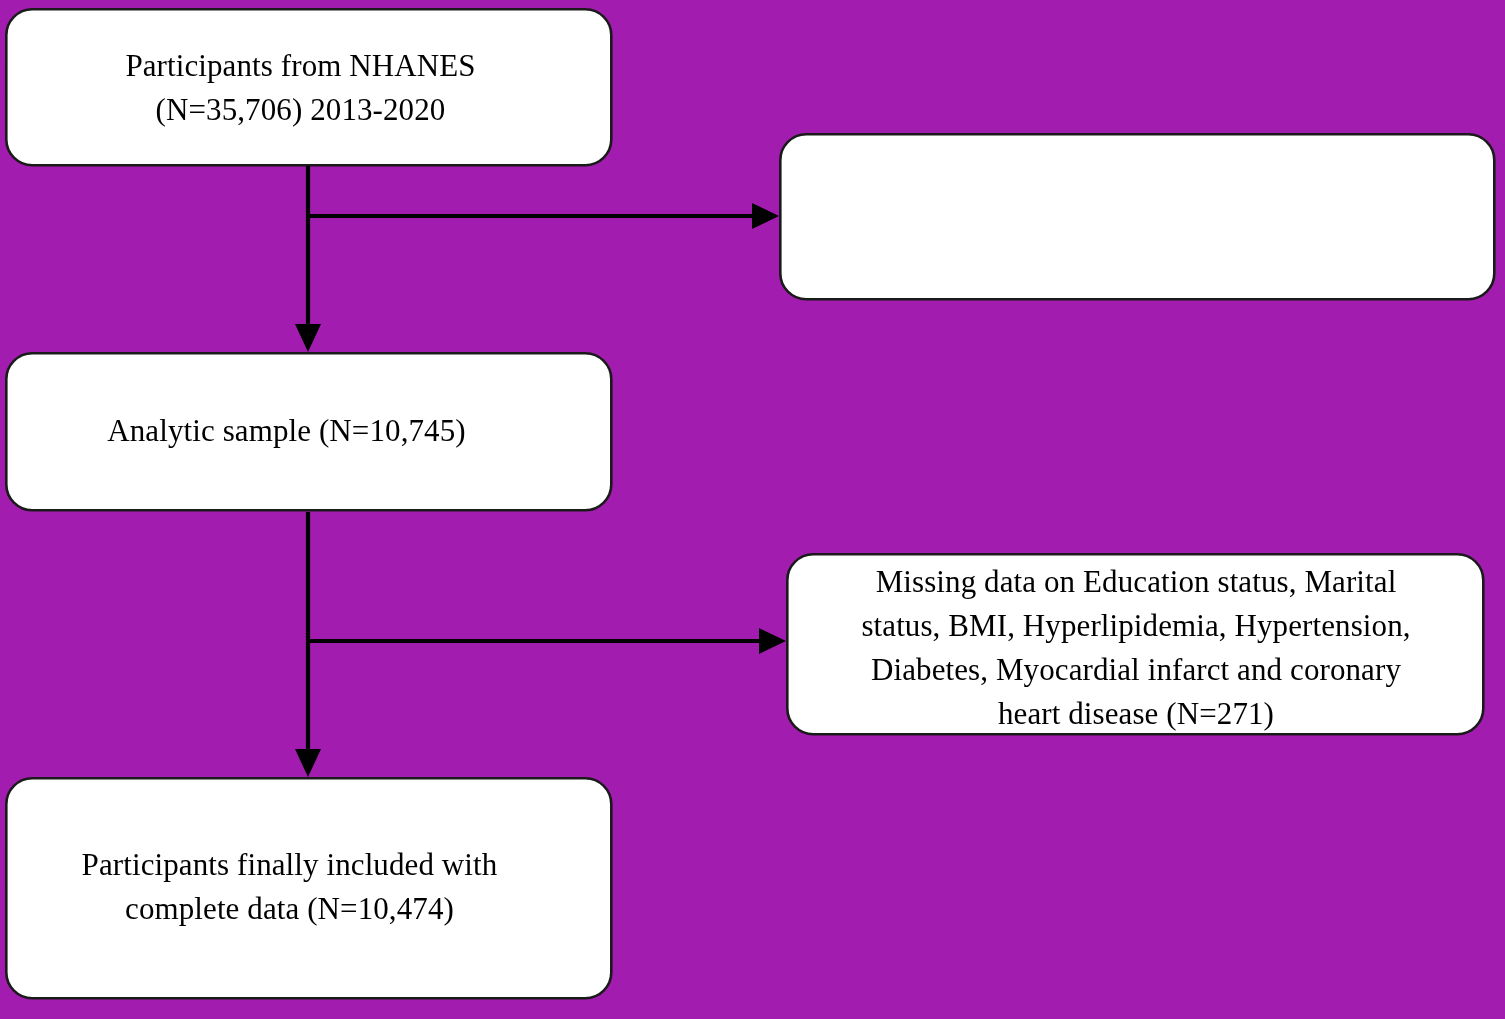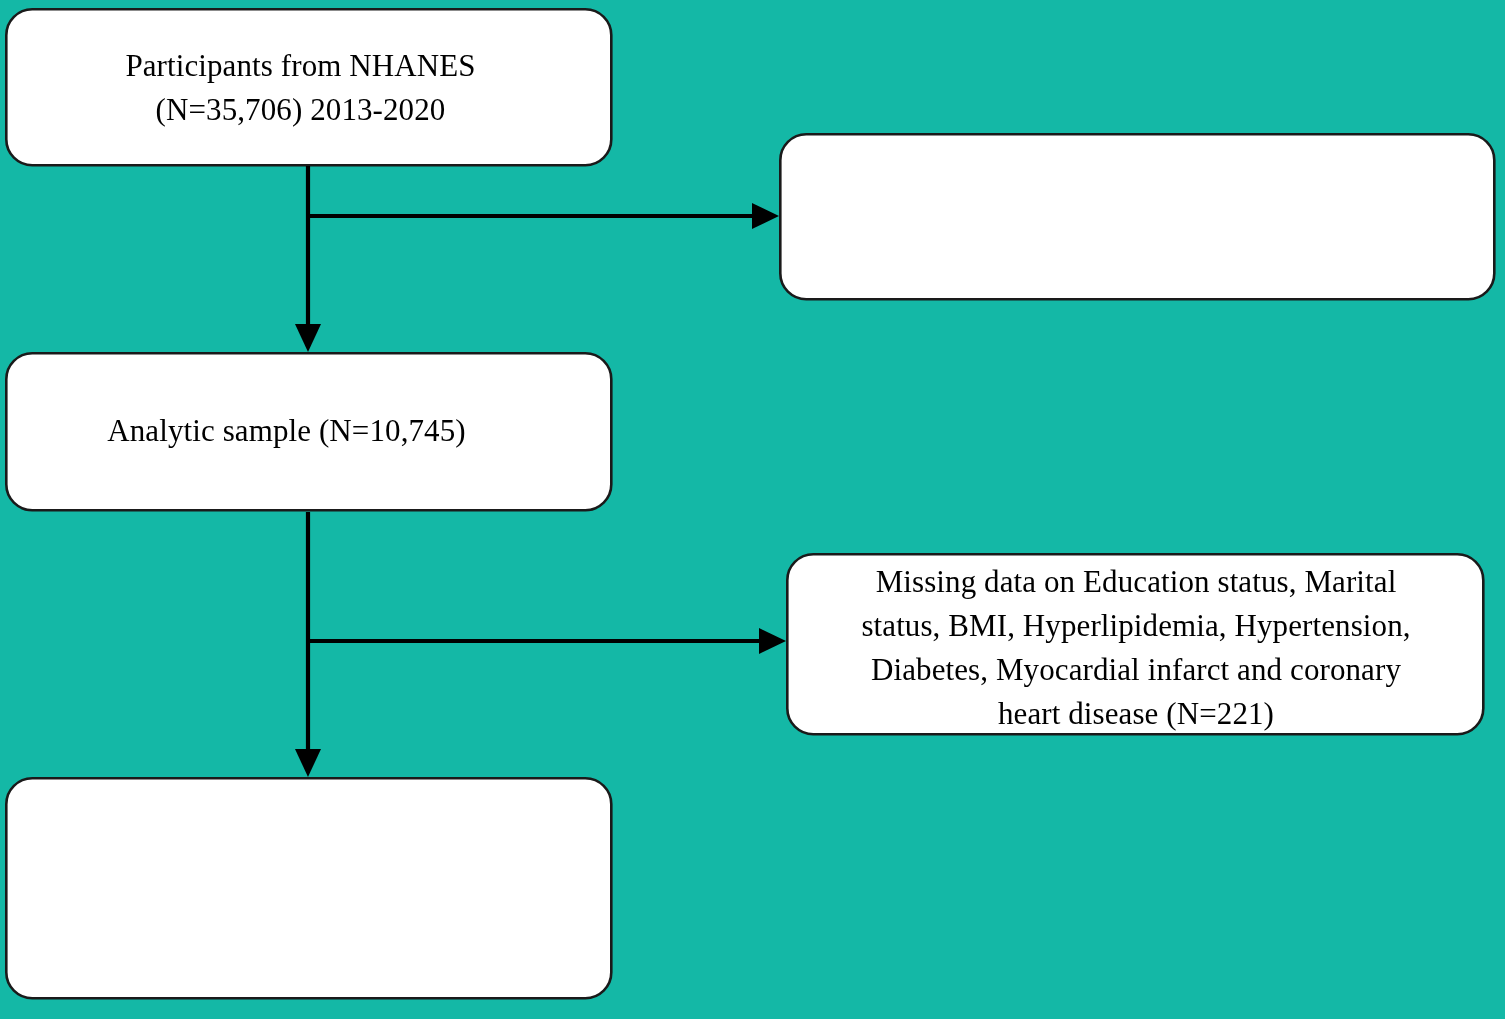--- a/index.html
+++ b/index.html
@@ -10,21 +10,21 @@
   body {
     width: 1505px;
     height: 1019px;
     font-family: "Liberation Serif", "DejaVu Serif", serif;
     overflow: hidden;
   }
   #flowchart-root {
     position: relative;
     width: 1505px;
     height: 1019px;
-    background: #14b8a6;
+    background: #a21caf;
   }
   svg.chart-canvas {
     position: absolute;
     top: 0;
     left: 0;
     width: 1505px;
     height: 1019px;
   }
   .node-box {
     fill: #ffffff;
@@ -91,16 +91,18 @@
 
   <div class="node-text" style="left:18px; top:44px; width:565px;">Participants from NHANES
 (N=35,706) 2013-2020</div>
 
 
   <div class="node-text" style="left:14px; top:409px; width:545px;">Analytic sample (N=10,745)</div>
 
   <div class="node-text" style="left:800px; top:560px; width:672px;">Missing data on Education status, Marital
 status, BMI, Hyperlipidemia, Hypertension,
 Diabetes, Myocardial infarct and coronary
-heart disease (N=221)</div>
+heart disease (N=271)</div>
 
+  <div class="node-text" style="left:18px; top:843px; width:543px;">Participants finally included with
+complete data (N=10,474)</div>
 
 </div>
 
 </body></html>

